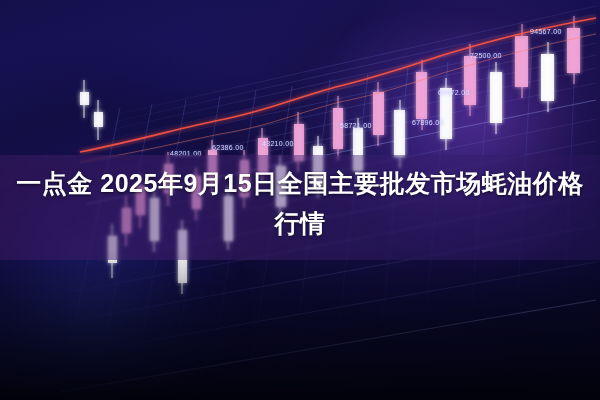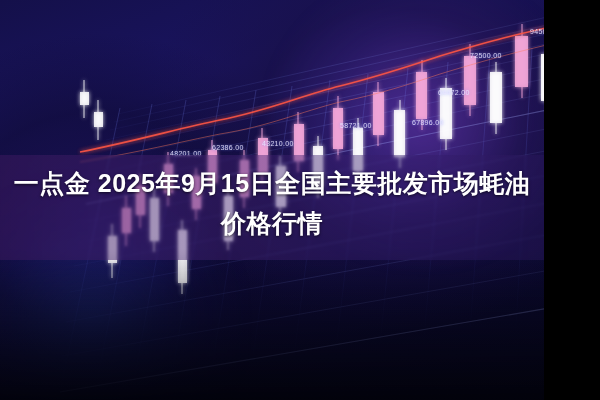--- a/index.html
+++ b/index.html
@@ -2,21 +2,21 @@
 <html><head>
 <meta charset="utf-8">
 <style>
   html, body {
     margin: 0;
     padding: 0;
     background: #000;
   }
   #stage {
     position: relative;
-    width: 544px;
+    width: 600px;
     height: 400px;
     overflow: hidden;
     background: #7f1d1d;
     font-family: "Liberation Sans", sans-serif;
   }
 
   
   .bg-base {
     position: absolute;
     inset: 0;

